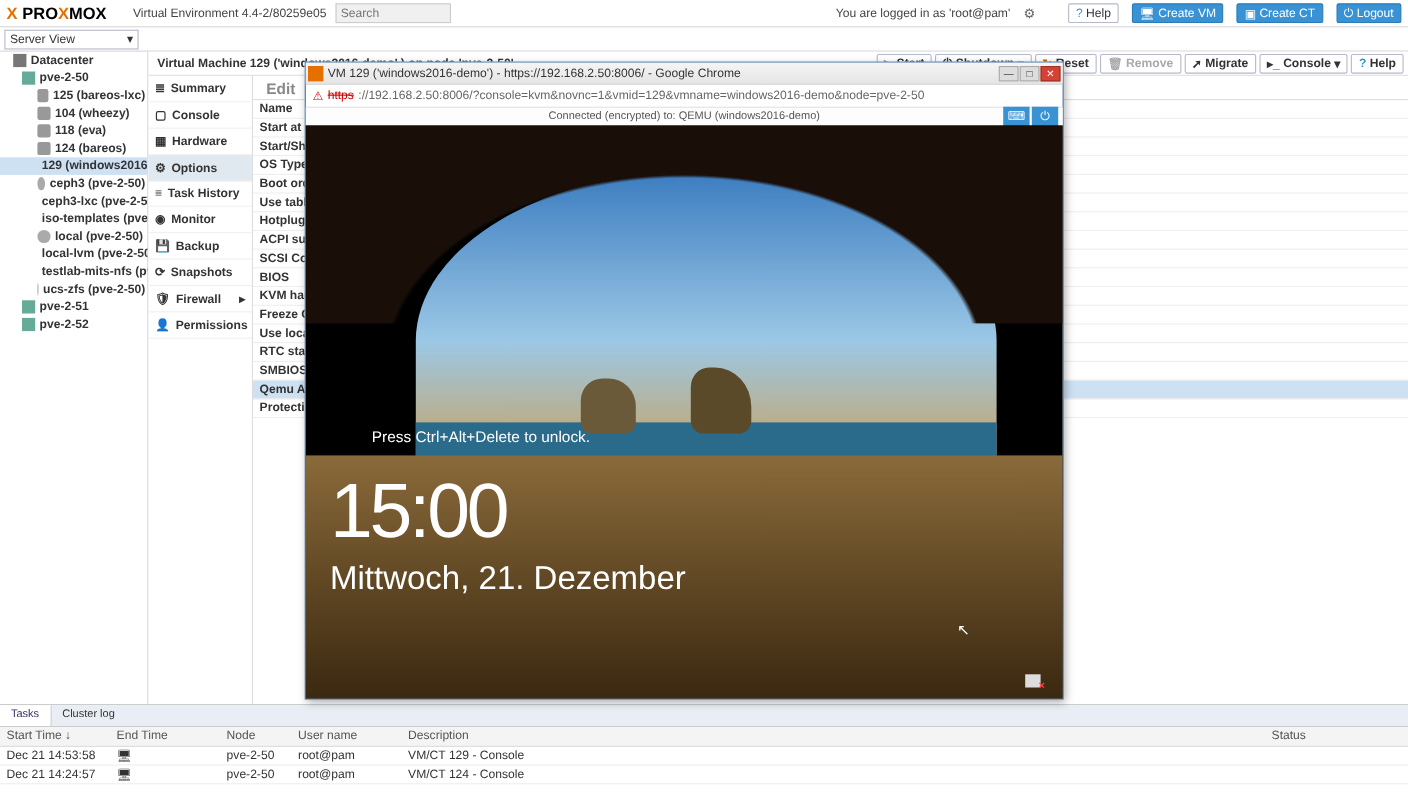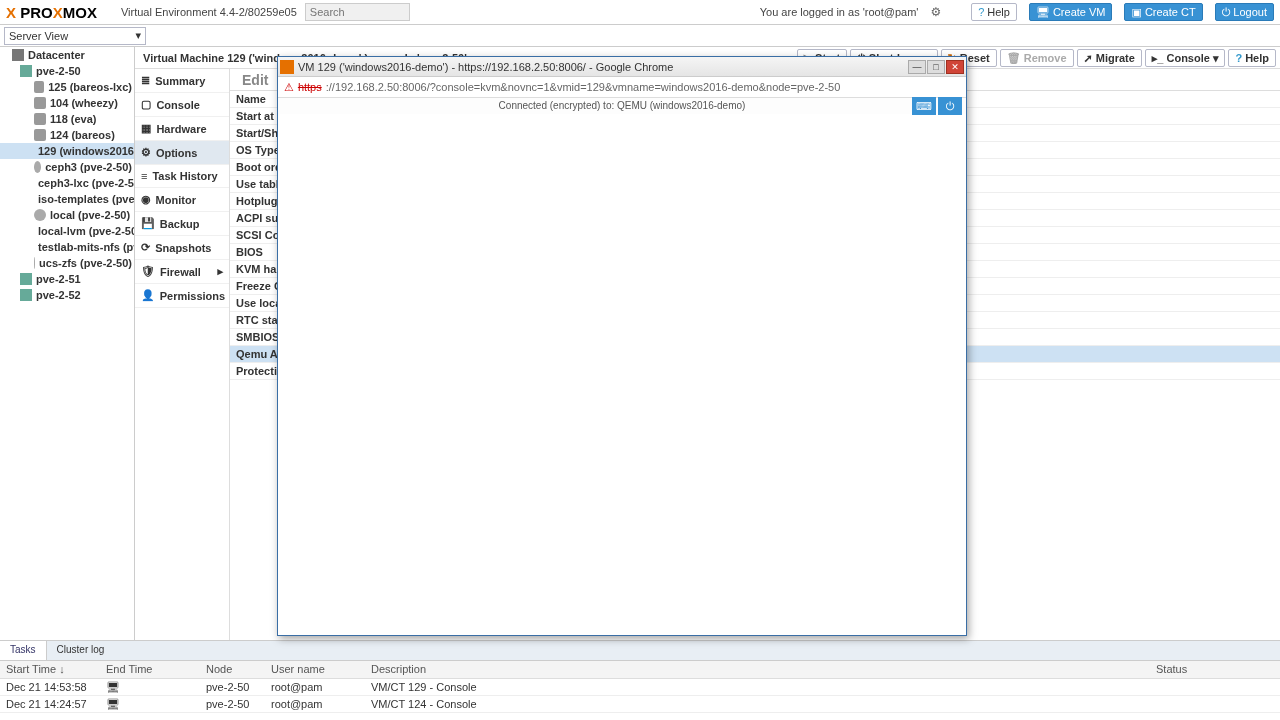--- a/index.html
+++ b/index.html
@@ -11,21 +11,21 @@
 .logo .x { color:#e57000; font-weight:bold; }
 .ver { font-size:11px; color:#444; margin-right:8px; }
 .search { width:105px; height:18px; border:1px solid #ccc; background:#f0f0f0; padding:0 4px; font-size:11px; }
 .header-right { margin-left:auto; display:flex; align-items:center; gap:12px; }
 .header-right span.txt { font-size:11px; color:#444; }
 .btn { display:inline-flex; align-items:center; height:18px; padding:0 6px; background:#fff; border:1px solid #b5b8c8; border-radius:2px; font-size:11px; cursor:pointer; gap:3px; }
 .btn.blue { background:#3892d4; color:#fff; border-color:#2a7bb8; }
 
 
 .viewrow { height:22px; background:#fff; border-bottom:1px solid #ccc; display:flex; align-items:center; padding:0 4px; }
-.viewsel { width:142px; height:18px; border:1px solid #b5b8c8; background:#fff; font-size:11px; padding:0 4px; display:flex; align-items:center; justify-content:space-between; }
+.viewsel { width:122px; height:18px; border:1px solid #b5b8c8; background:#fff; font-size:11px; padding:0 4px; display:flex; align-items:center; justify-content:space-between; }
 
 
 .main { position:absolute; top:47px; left:0; right:0; bottom:80px; display:flex;font-weight:bold; }
 .tree { width:135px; background:#fff; border-right:1px solid #ccc; overflow:hidden; }
 .tree-item { padding:2px 2px 2px 12px; display:flex; align-items:center; gap:4px; font-size:11px; white-space:nowrap; cursor:pointer; }
 .tree-item.l1 { padding-left:20px; }
 .tree-item.l2 { padding-left:34px; }
 .tree-item.sel { background:#cde1f3; }
 .ti { width:12px; height:12px; display:inline-block; background:#888; }
 .ti.dc { background:#777; }
@@ -351,20 +351,33 @@
     <span class="warn" style="text-decoration:line-through;">https</span>
       <span>://192.168.2.50:8006/?console=kvm&amp;novnc=1&amp;vmid=129&amp;vmname=windows2016-demo&amp;node=pve-2-50</span>
   </div>
   <div class="conninfo">
     <span>Connected (encrypted) to: QEMU (windows2016-demo)</span>
     <div class="conn-icons">
       <div class="cib">⌨</div>
       <div class="cib">⏻</div>
     </div>
   </div>
+  <div class="vnc">
+    <div class="sky"></div>
+    <div class="sea"></div>
+    <div class="stack1"></div>
+    <div class="stack2"></div>
+    <div class="beach"></div>
+    <div class="rock"></div>
+    <div class="locktext">Press Ctrl+Alt+Delete to unlock.</div>
+    <div class="locktime">15:00</div>
+    <div class="lockdate">Mittwoch, 21. Dezember</div>
+    <div class="cursor">↖</div>
+    <div class="neticon"></div>
+  </div>
 </div>
 
 <div class="bottom">
   <div class="tabs">
     <div class="tab active">Tasks</div>
     <div class="tab">Cluster log</div>
   </div>
   <div class="logh">
     <div class="c-start">Start Time ↓</div>
     <div class="c-end">End Time</div>

